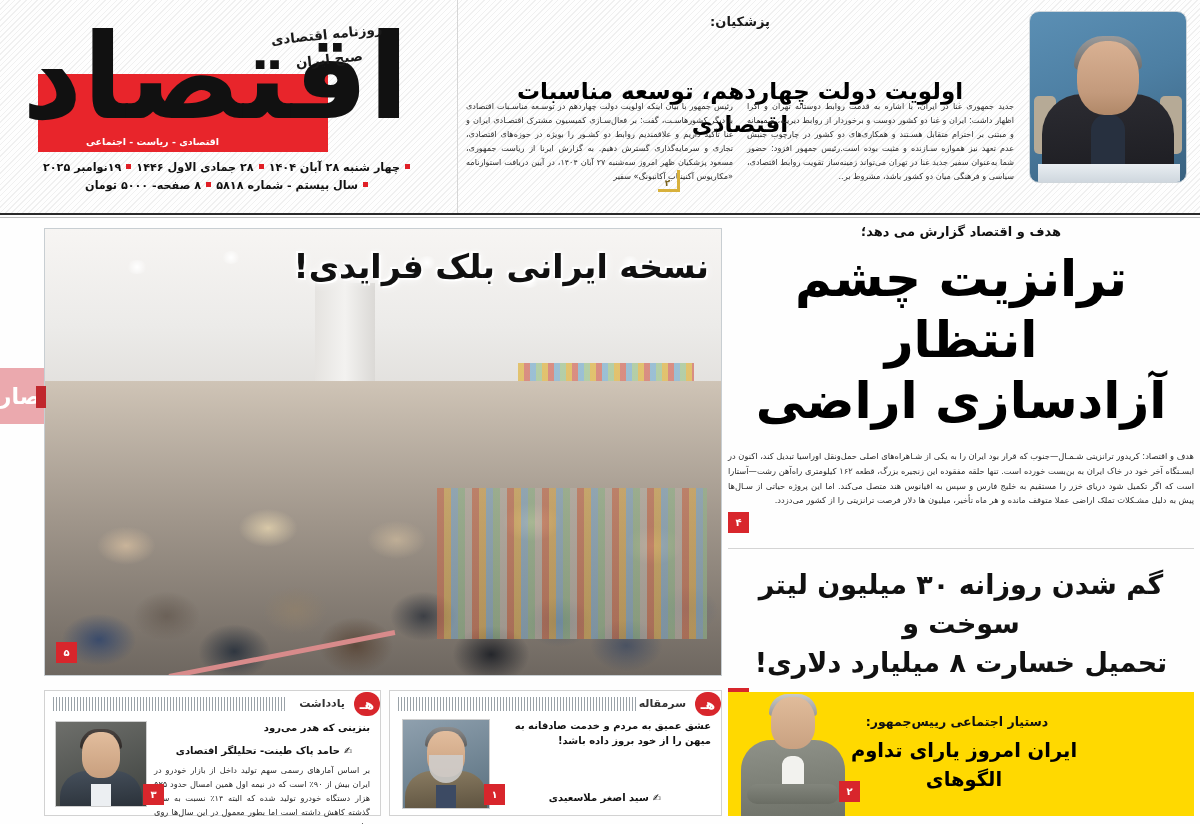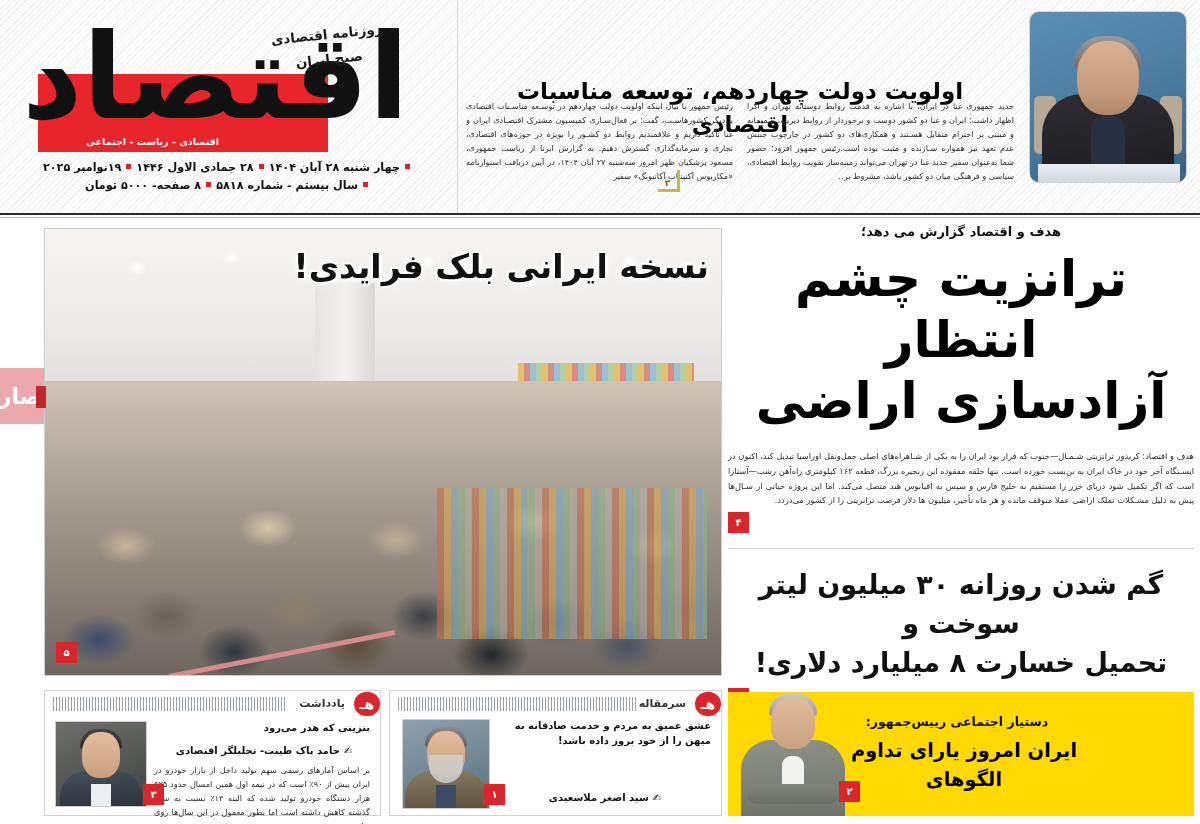--- a/index.html
+++ b/index.html
@@ -379,20 +379,21 @@
       <div class="top-photo">
         <div class="portrait-chairL"></div>
         <div class="portrait-chairR"></div>
         <div class="portrait-body"></div>
         <div class="portrait-shirt"></div>
         <div class="portrait-hair"></div>
         <div class="portrait-head"></div>
         <div class="portrait-papers"></div>
       </div>
 
+      <div class="top-kicker">پزشکیان:</div>
 
       <div class="top-headline">
         <div>اولویت دولت چهاردهم، توسعه مناسبات اقتصادی</div>
       </div>
 
       <div class="top-body">
         <div class="col">جدید جمهوری غنا در ایران، با اشاره به قدمت روابط دوستانه تهران و آکرا اظهار داشت: ایران و غنا دو کشور دوست و برخوردار از روابط دیرینه، صمیمانه و مبتنی بر احترام متقابل هسـتند و همکاری‌های دو کشور در چارچوب جنبش عدم تعهد نیز همواره سـازنده و مثبت بوده است.رئیس جمهور افزود: حضور شما به‌عنوان سفیر جدید غنا در تهران می‌تواند زمینه‌ساز تقویت روابط اقتصادی، سیاسی و فرهنگی میان دو کشور باشد، مشروط بر..</div>
         <div class="col">رئیس جمهور با بیان اینکه اولویت دولت چهاردهم در توسـعه مناسـبات اقتصادی با دیگر کشورهاسـت، گفت: بر فعال‌سـازی کمیسیون مشترک اقتصـادی ایران و غنا تأکید داریم و علاقمندیم روابط دو کشـور را بویژه در حوزه‌های اقتصادی، تجاری و سرمایه‌گذاری گسترش دهیم.
 به گزارش ایرنا از ریاست جمهوری، مسعود پزشکیان ظهر امروز سه‌شنبه ۲۷ آبان ۱۴۰۴، در آیین دریافت استوارنامه «مکاریوس آکنینباب آکانبونگ» سفیر</div>
       </div>

